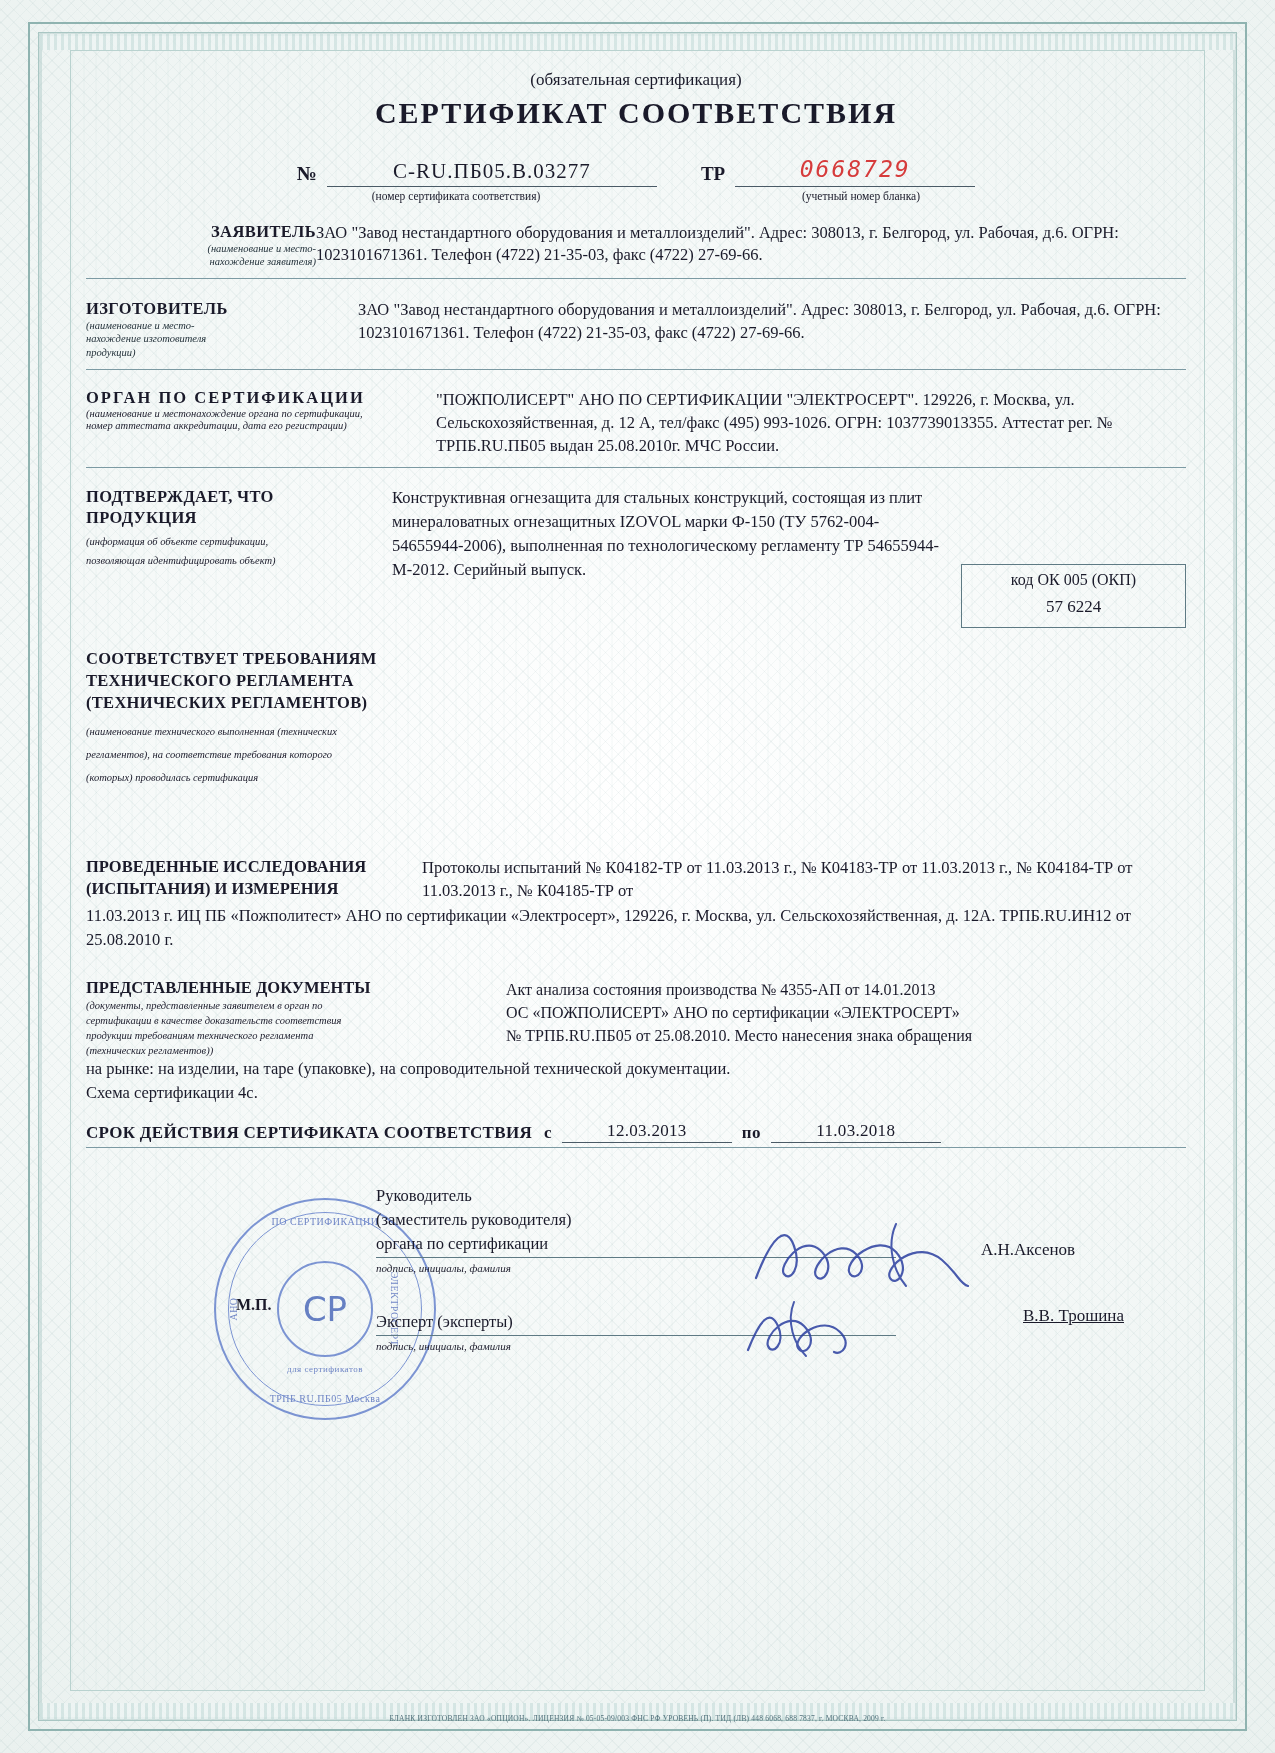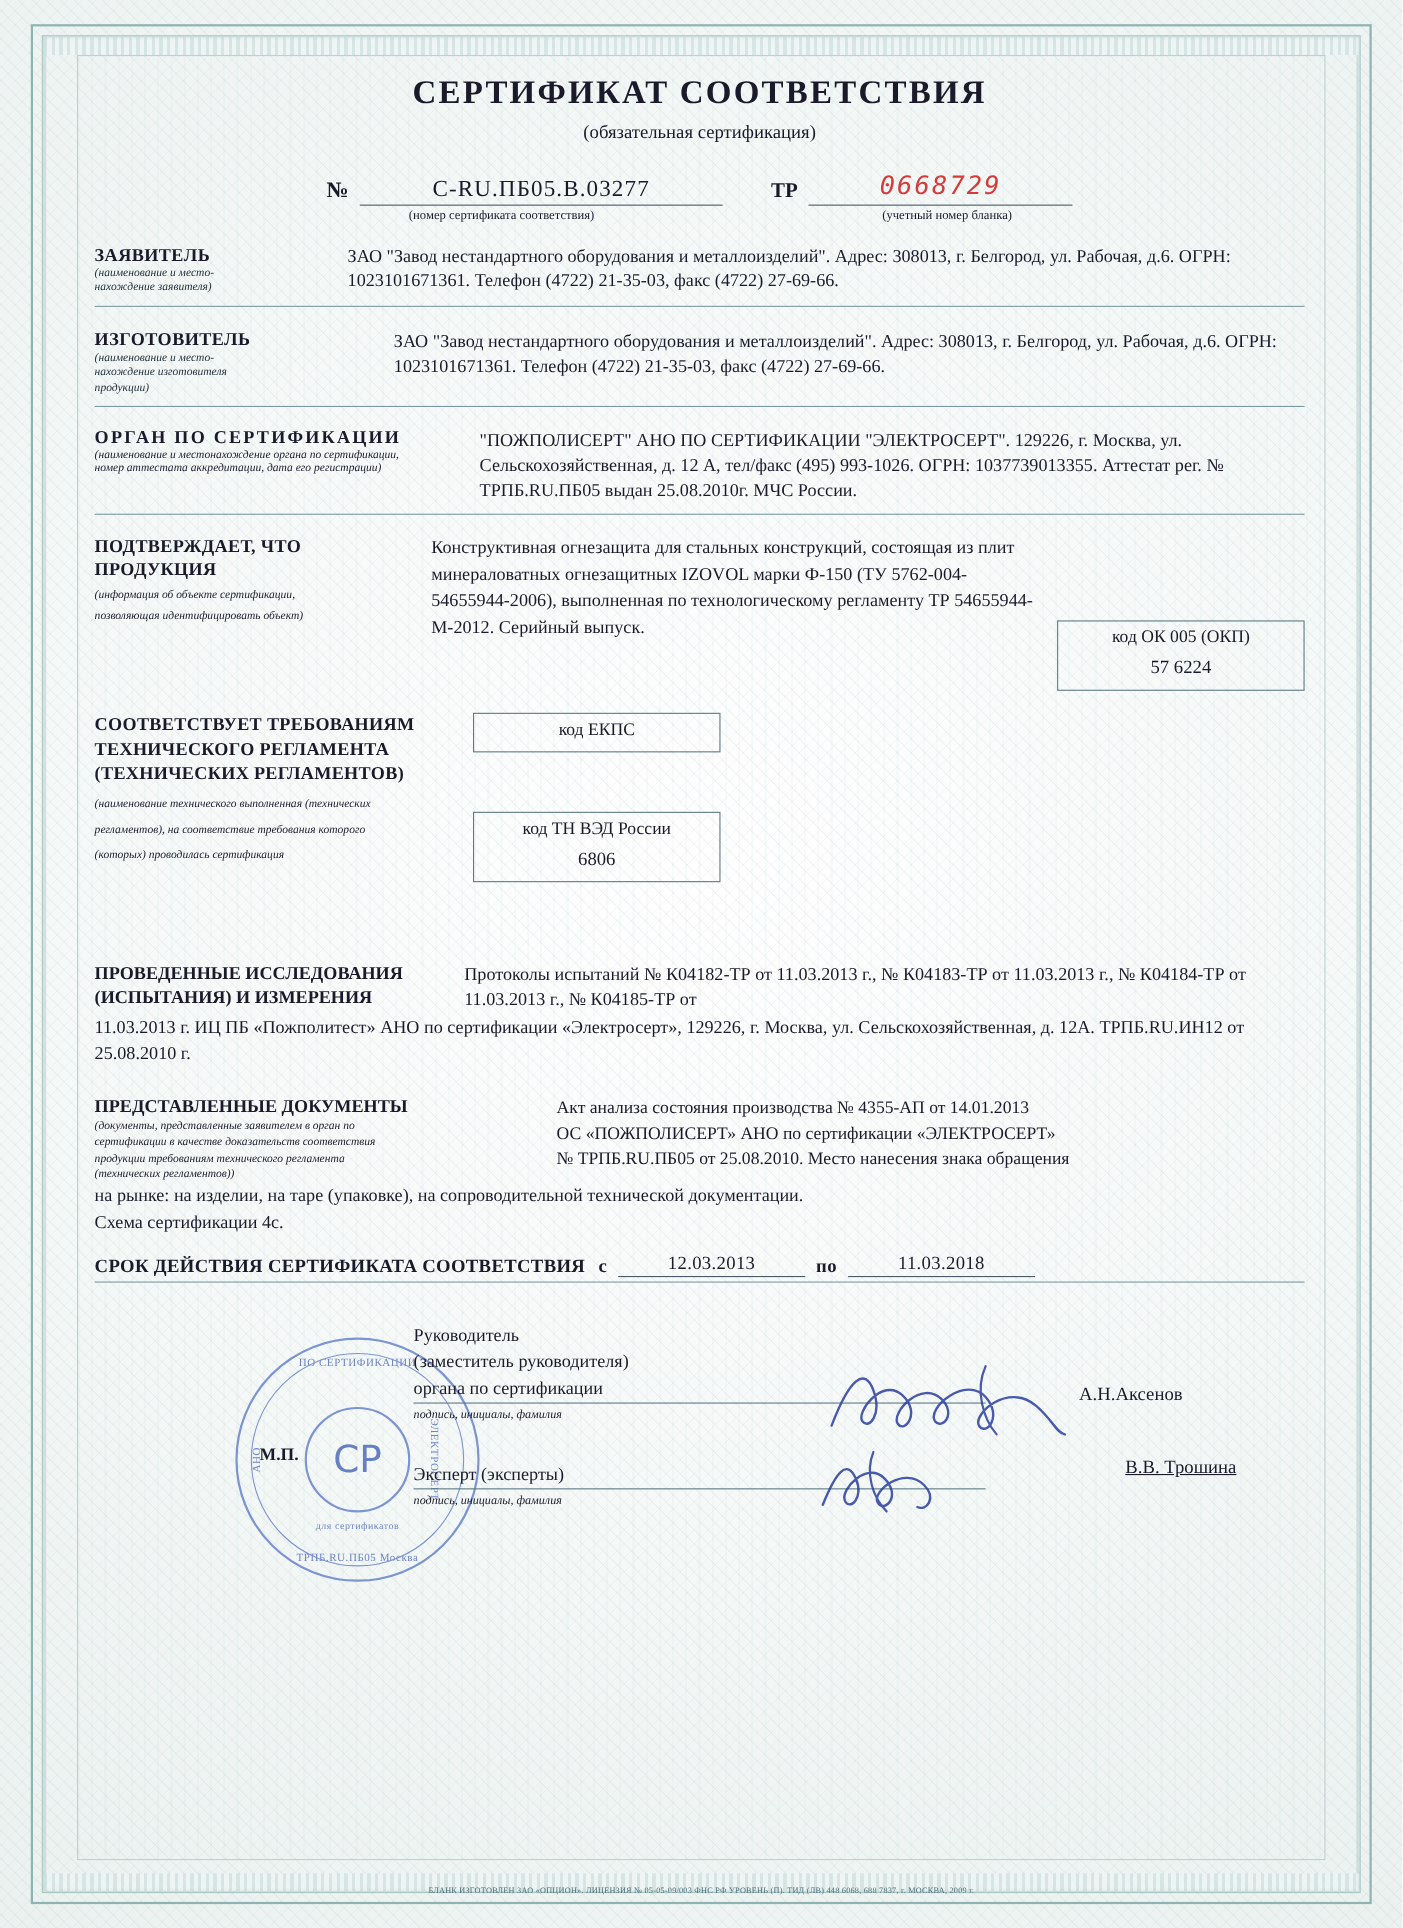--- a/index.html
+++ b/index.html
@@ -156,36 +156,36 @@
 
 <div class="page-bg"></div>
 <div class="border-outer"></div>
 <div class="border-mid"></div>
 <div class="guilloche-top"></div>
 <div class="guilloche-bottom"></div>
 <div class="border-inner"></div>
 
 <div class="content">
 
+  <div class="t-center subtitle">(обязательная сертификация)</div>
   <div class="t-center title2">СЕРТИФИКАТ СООТВЕТСТВИЯ</div>
-  <div class="t-center subtitle">(обязательная сертификация)</div>
 
   <div class="numrow">
     <span class="numsym">№</span>
     <span class="numline">C-RU.ПБ05.В.03277</span>
     <span class="tr-label">ТР</span>
     <span class="blanknum">0668729</span>
   </div>
   <div class="caprow">
     <span class="cap1">(номер сертификата соответствия)</span>
     <span class="cap2">(учетный номер бланка)</span>
   </div>
 
   <div class="row">
-    <div class="lbl" style="flex:0 0 230px;">
+    <div class="lbl" style="flex:0 0 230px;text-align:right;">
       <div class="big">ЗАЯВИТЕЛЬ</div>
       <div class="small">(наименование и место-</div>
       <div class="small">нахождение  заявителя)</div>
     </div>
     <div class="val">ЗАО "Завод нестандартного оборудования и металлоизделий". Адрес: 308013, г. Белгород, ул. Рабочая, д.6. ОГРН: 1023101671361. Телефон (4722) 21-35-03, факс (4722) 27-69-66.</div>
   </div>
   <div class="sep"></div>
 
   <div class="row">
     <div class="lbl" style="flex:0 0 272px;">
@@ -228,29 +228,20 @@
 
   <div class="conf-row">
     <div class="conf-left">
       <div class="big">СООТВЕТСТВУЕТ ТРЕБОВАНИЯМ</div>
       <div class="big">ТЕХНИЧЕСКОГО  РЕГЛАМЕНТА</div>
       <div class="big">(ТЕХНИЧЕСКИХ  РЕГЛАМЕНТОВ)</div>
       <div class="small">(наименование технического выполненная (технических</div>
       <div class="small">регламентов), на соответствие требования которого</div>
       <div class="small">(которых) проводилась сертификация</div>
     </div>
-    <div style="flex:0 0 230px;">
-      <div class="codebox">
-        <div>код ЕКПС</div>
-      </div>
-      <div class="codebox" style="margin-top:54px;">
-        <div>код ТН ВЭД России</div>
-        <div class="cval">6806</div>
-      </div>
-    </div>
   </div>
 
   <div class="res-row" style="margin-top:72px;">
     <div class="res-left" style="flex:0 0 330px;">
       <div class="big">ПРОВЕДЕННЫЕ ИССЛЕДОВАНИЯ</div>
       <div class="big">(ИСПЫТАНИЯ) И ИЗМЕРЕНИЯ</div>
     </div>
     <div class="res-val">Протоколы испытаний № К04182-ТР от 11.03.2013 г., № К04183-ТР от 11.03.2013 г., № К04184-ТР от 11.03.2013 г.,  № К04185-ТР от</div>
   </div>
   <div class="res-cont">11.03.2013 г. ИЦ ПБ «Пожполитест» АНО по сертификации «Электросерт», 129226, г. Москва, ул. Сельскохозяйственная, д. 12А.  ТРПБ.RU.ИН12 от 25.08.2010 г.</div>

